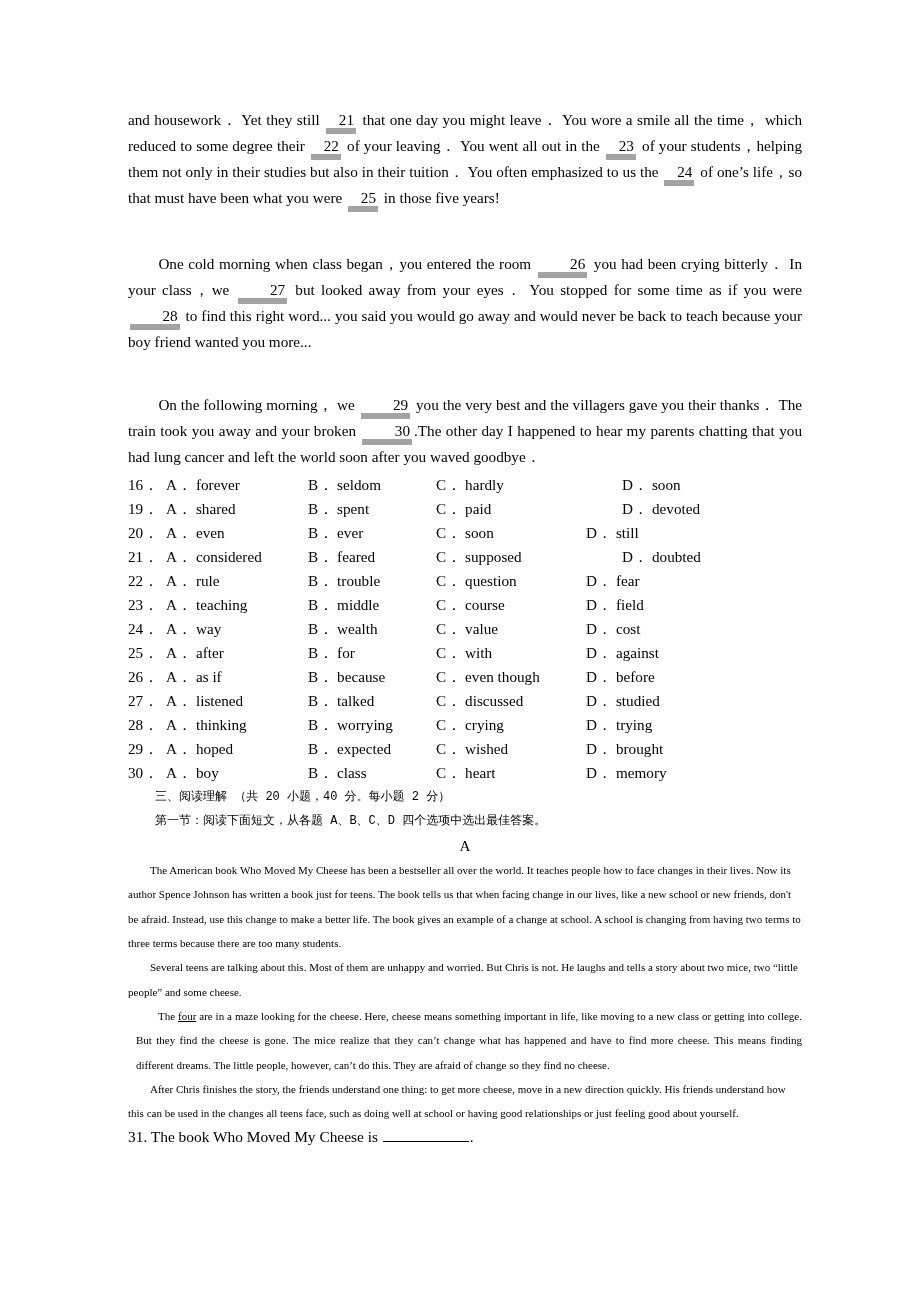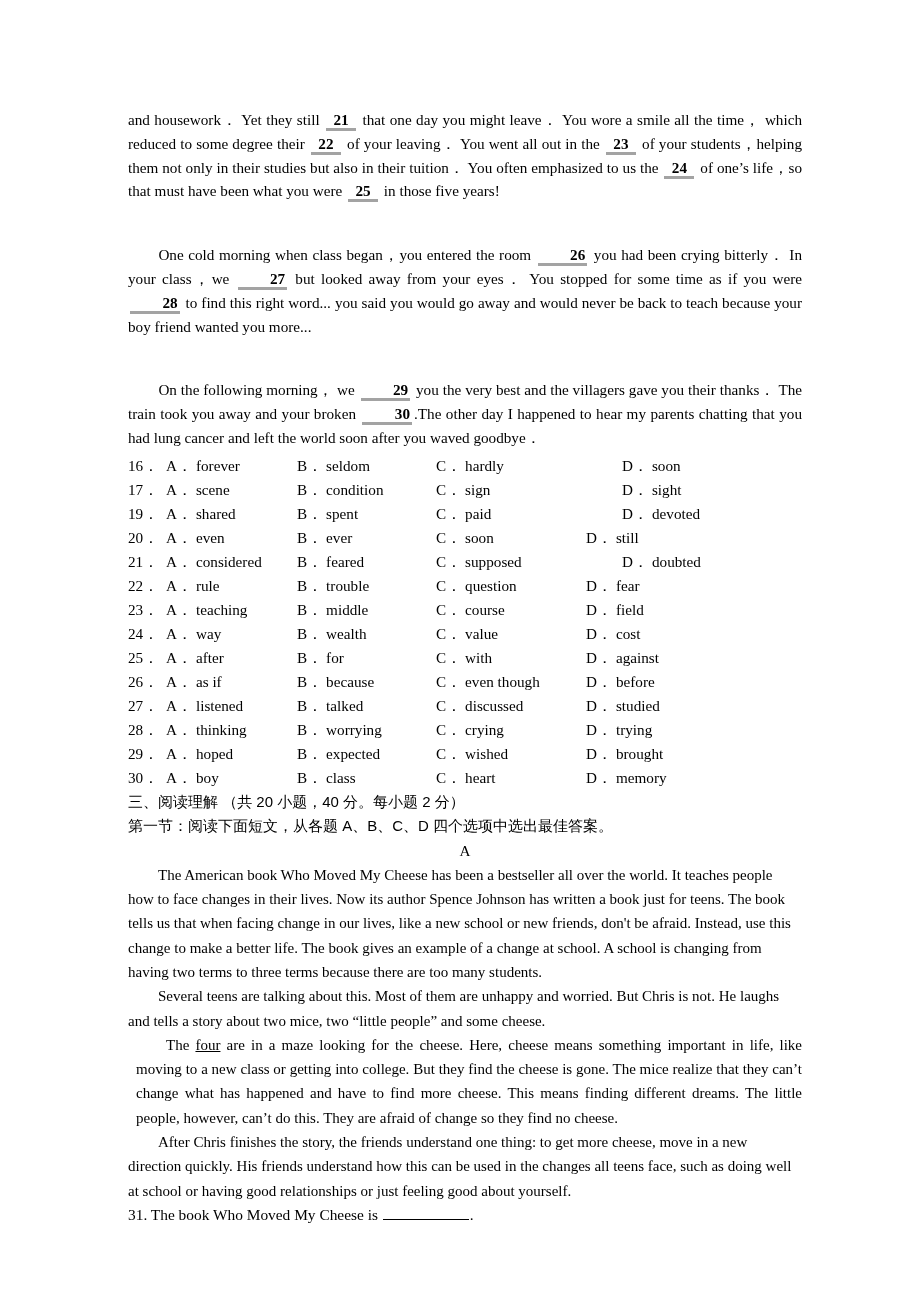--- a/index.html
+++ b/index.html
@@ -28,64 +28,64 @@
     font-size: 15.2px;
     line-height: 23.8px;
     text-align: justify;
     text-justify: inter-word;
     margin: 0 0 0 0;
   }
   .cloze.indent { text-indent: 2em; margin-top: 40px; }
 
   .blank {
     display: inline-block;
-    border-bottom: 3px solid #a3a3a3;
-    text-align: center;
+    border-bottom: 6px solid #a3a3a3;
+    text-align: right;
     padding: 0 2px;
     min-width: 26px;
     line-height: 1.05;
     margin: 0 2px;
-    font-weight: bold;
   }
 
   
   .opts {
     margin-top: 4px;
     font-size: 15.2px;
   }
   .optrow {
     position: relative;
     height: 24px;
     line-height: 24px;
     white-space: nowrap;
   }
   .num { position: absolute; left: 0px; }
   .oA  { position: absolute; left: 38px; }
-  .oB  { position: absolute; left: 169px; }
+  .oB  { position: absolute; left: 180px; }
   .oC  { position: absolute; left: 308px; text-align: center; }
   .oD  { position: absolute; left: 458px; }
   .oD.far { left: 494px; }
 
   
   .cn {
-    font-size: 15px;
+    font-size: 12px;
     line-height: 24px;
-    font-family: Liberation Sans, sans-serif;
+    font-family: Liberation Mono, monospace;
     white-space: nowrap;
+    margin-left: 27px;
   }
   .sec-letter {
     text-align: center;
     font-size: 15.2px;
     line-height: 24px;
     margin-top: 1px;
   }
 
   
   .para {
-    font-size: 15px;
+    font-size: 11px;
     line-height: 24.3px;
     margin: 0;
     text-align: left;
   }
   .para.indent { text-indent: 2em; }
   .para.just { text-align: justify; text-justify: inter-word; margin-left: 8px; }
   .u { text-decoration: underline; }
 
   .qline {
     font-size: 15.4px;
@@ -110,27 +110,20 @@
       <p class="cloze indent"><span>On the following morning， we </span><span class="blank">29</span><span> you the very best and the villagers gave you their thanks． The train took you away and your broken </span><span class="blank">30</span><span>.The other day I happened to hear my parents chatting that you had lung cancer and left the world soon after you waved goodbye．</span></p>
     </div>
 
   <div class="opts" id="opts-host">
       <div class="optrow">
         <span class="num">16．</span>
         <span class="oA">A． forever</span>
         <span class="oB">B． seldom</span>
         <span class="oC">C． hardly</span>
         <span class="oD far">D． soon</span>
-      </div>
-      <div class="optrow">
-        <span class="num">17．</span>
-        <span class="oA">A． scene</span>
-        <span class="oB">B． condition</span>
-        <span class="oC">C． sign</span>
-        <span class="oD far">D． sight</span>
       </div>
       <div class="optrow">
         <span class="num">19．</span>
         <span class="oA">A． shared</span>
         <span class="oB">B． spent</span>
         <span class="oC">C． paid</span>
         <span class="oD far">D． devoted</span>
       </div>
       <div class="optrow">
         <span class="num">20．</span>

